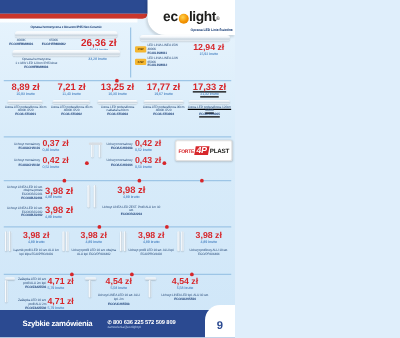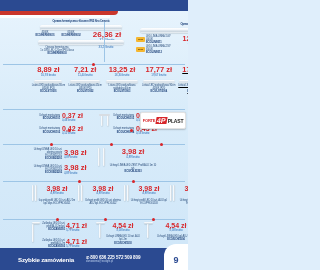--- a/index.html
+++ b/index.html
@@ -38,21 +38,21 @@
 
   
   .tube{
     background:linear-gradient(180deg,#ffffff 0%,#f2f6fa 35%,#c8d4de 65%,#eef3f7 100%);
     border-radius:2px;box-shadow:0 .5px 1px rgba(0,0,0,.18);
   }
   .tube.v{background:linear-gradient(90deg,#ffffff 0%,#f2f6fa 35%,#c8d4de 65%,#eef3f7 100%);}
   .cap{background:#d7dde3;border-radius:1px;}
 
   
-  .sec{position:absolute;margin-left:28px;}
+  .sec{position:absolute;}
   .divider{position:absolute;background:#9dc5e6;height:.5px;}
   .vdiv{position:absolute;background:#9dc5e6;width:.5px;}
   .node{position:absolute;width:3px;height:3px;border-radius:50%;background:#d7262a;}
 
   .badge{
     background:#f5b731;color:#5b3d00;font-size:2.4px;font-weight:700;
     border-radius:1px;padding:1px 2px;display:inline-block;
   }
 
   
@@ -86,20 +86,28 @@
 </style>
 </head>
 <body>
 
 <div class="page">
 
   <div class="banner"></div>
   <div class="banner-red"></div>
   <div class="banner-white"></div>
 
+  <div class="logo-card">
+    <div class="logo">
+      <span>ec</span>
+        <span class="dot"></span>
+        <span>light</span>
+        <span class="tm">®</span>
+    </div>
+  </div>
 
   <div class="sec" style="left:4px;top:20px;width:98px;">
     <div class="hdr" style="font-size:2.6px;">Oprawa hermetyczna z kloszem IP65 Neo Ceramic</div>
     <div class="tube" style="margin:2px auto 0;width:82px;height:5px;"></div>
     <div style="display:flex;align-items:flex-start;margin-top:1px;">
       <div style="width:26px;text-align:center;">
         <div class="desc">4000K</div>
         <div class="code">ECO/HERM/8001</div>
       </div>
       <div style="width:26px;text-align:center;">

